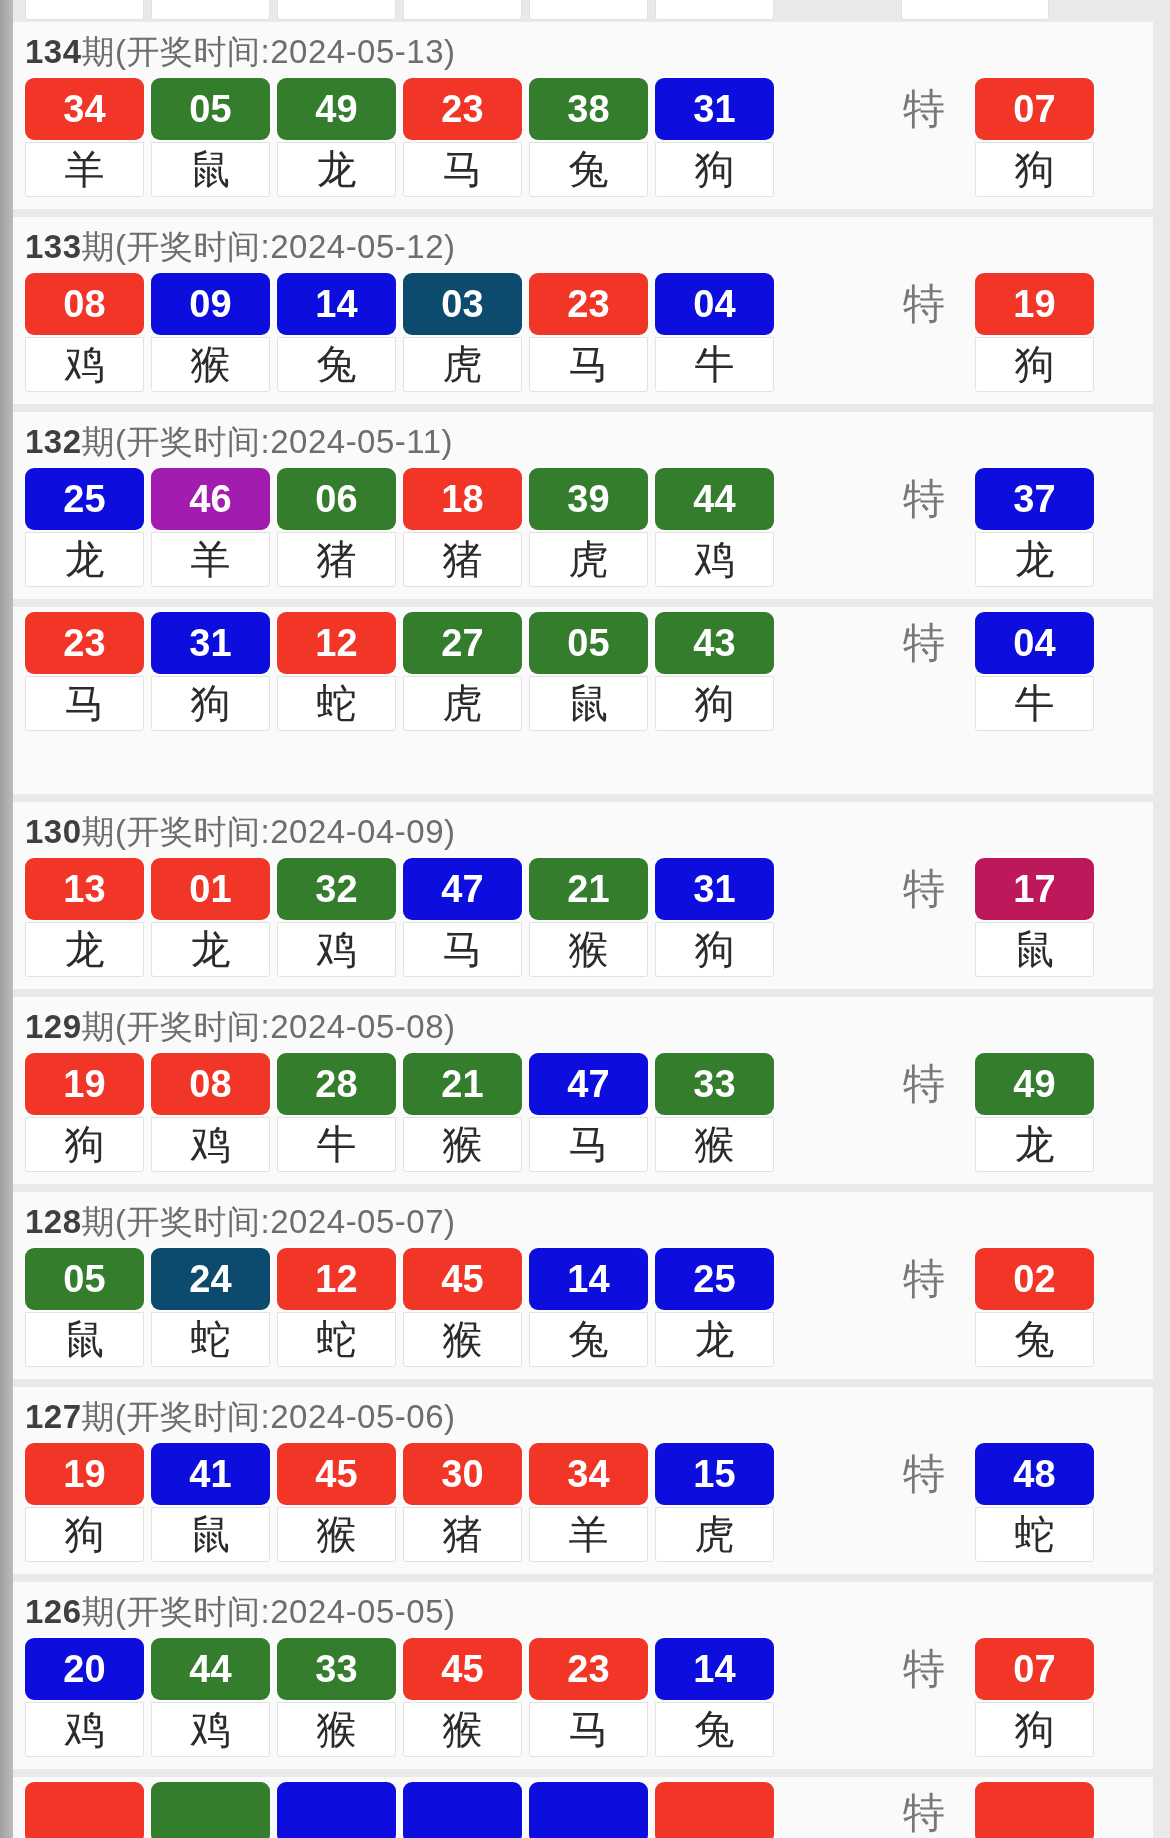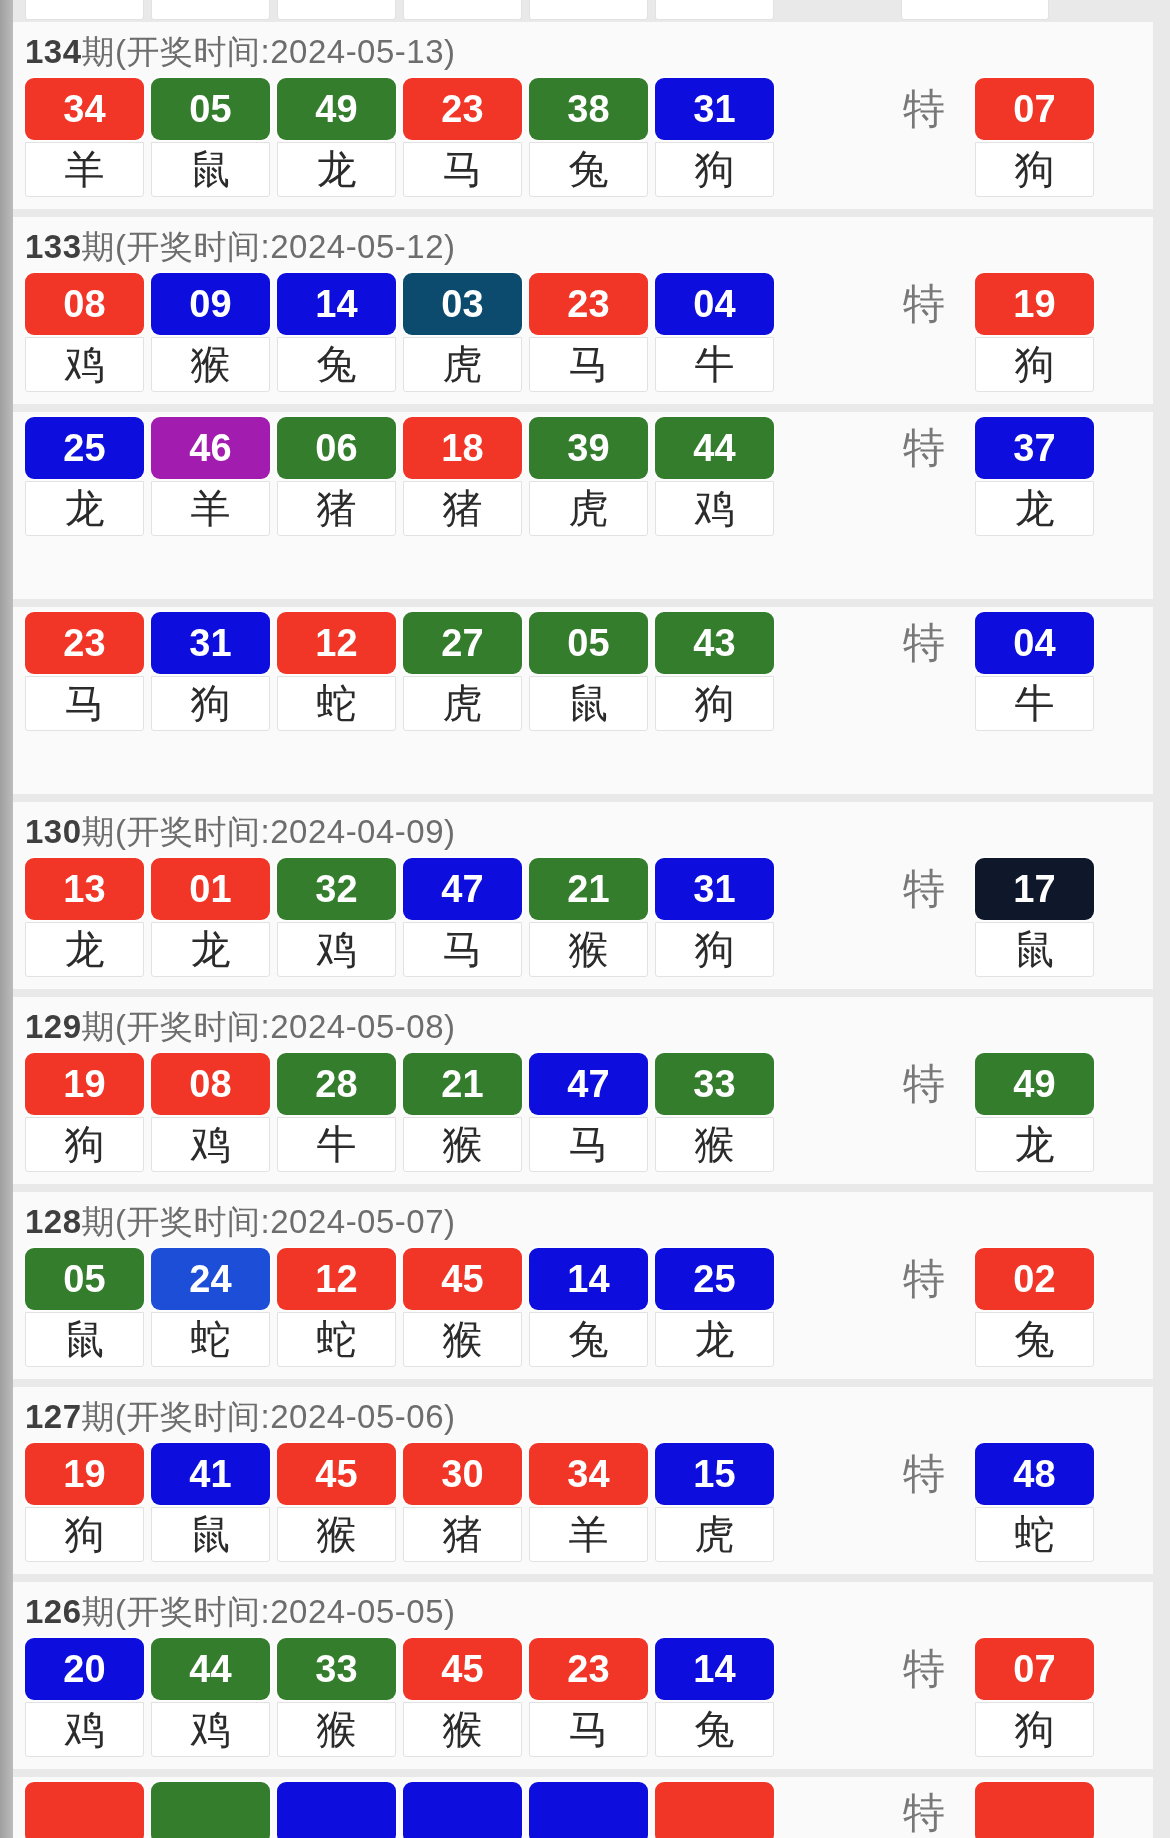--- a/index.html
+++ b/index.html
@@ -196,20 +196,23 @@
         </div>
         <div class="te">特</div>
         <div class="cell">
           <div class="num" style="background: rgb(241, 53, 39);">19</div>
           <div class="zodiac">狗</div>
         </div>
       </div>
   </section>
 
   <section class="period">
+    <div class="period-label">
+      <span class="issue">132</span><span class="rest">期(开奖时间:2024-05-11)</span>
+    </div>
     <div class="balls-row">
         <div class="cell">
           <div class="num" style="background: rgb(13, 14, 221);">25</div>
           <div class="zodiac">龙</div>
         </div>
         <div class="cell">
           <div class="num" style="background: #a21caf;">46</div>
           <div class="zodiac">羊</div>
         </div>
         <div class="cell">
@@ -294,21 +297,21 @@
         <div class="cell">
           <div class="num" style="background: rgb(51, 125, 45);">21</div>
           <div class="zodiac">猴</div>
         </div>
         <div class="cell">
           <div class="num" style="background: rgb(13, 14, 221);">31</div>
           <div class="zodiac">狗</div>
         </div>
         <div class="te">特</div>
         <div class="cell">
-          <div class="num" style="background: #0f172a;">17</div>
+          <div class="num" style="background: #be185d;">17</div>
           <div class="zodiac">鼠</div>
         </div>
       </div>
   </section>
 
   <section class="period">
     <div class="period-label">
       <span class="issue">129</span><span class="rest">期(开奖时间:2024-05-08)</span>
     </div>
     <div class="balls-row">
@@ -347,21 +350,21 @@
   <section class="period">
     <div class="period-label">
       <span class="issue">128</span><span class="rest">期(开奖时间:2024-05-07)</span>
     </div>
     <div class="balls-row">
         <div class="cell">
           <div class="num" style="background: rgb(51, 125, 45);">05</div>
           <div class="zodiac">鼠</div>
         </div>
         <div class="cell">
-          <div class="num" style="background: #1d4ed8;">24</div>
+          <div class="num" style="background: #0c4a6e;">24</div>
           <div class="zodiac">蛇</div>
         </div>
         <div class="cell">
           <div class="num" style="background: rgb(241, 53, 39);">12</div>
           <div class="zodiac">蛇</div>
         </div>
         <div class="cell">
           <div class="num" style="background: rgb(241, 53, 39);">45</div>
           <div class="zodiac">猴</div>
         </div>

